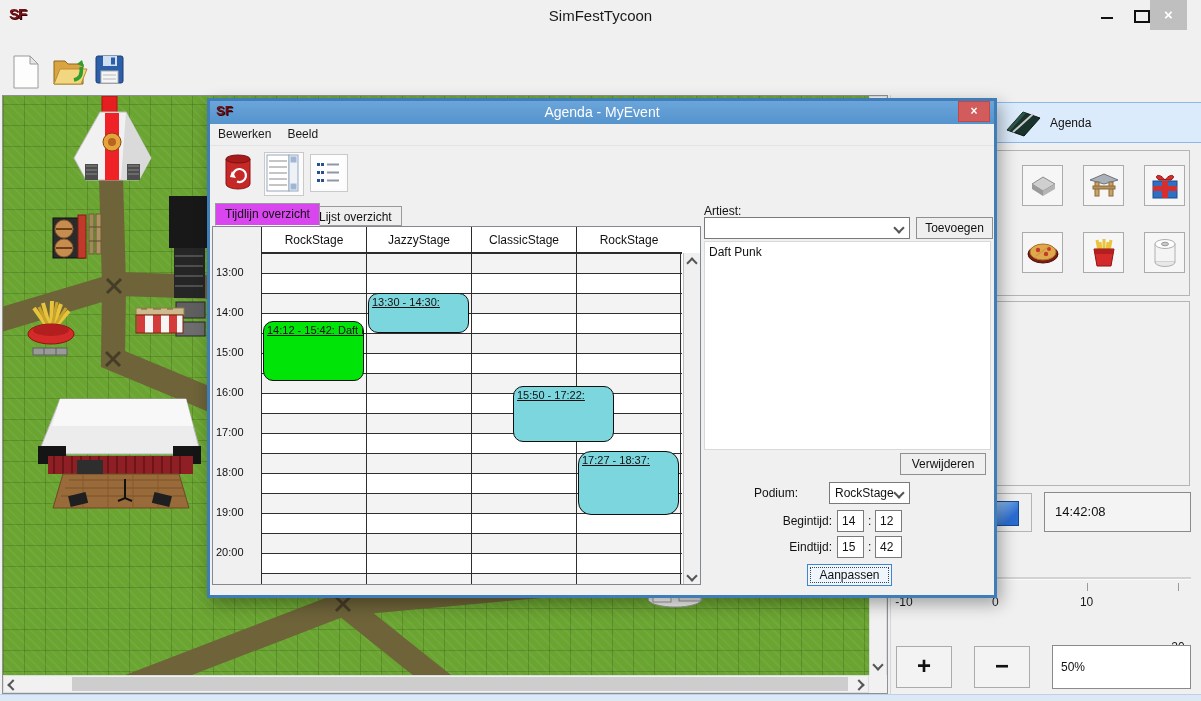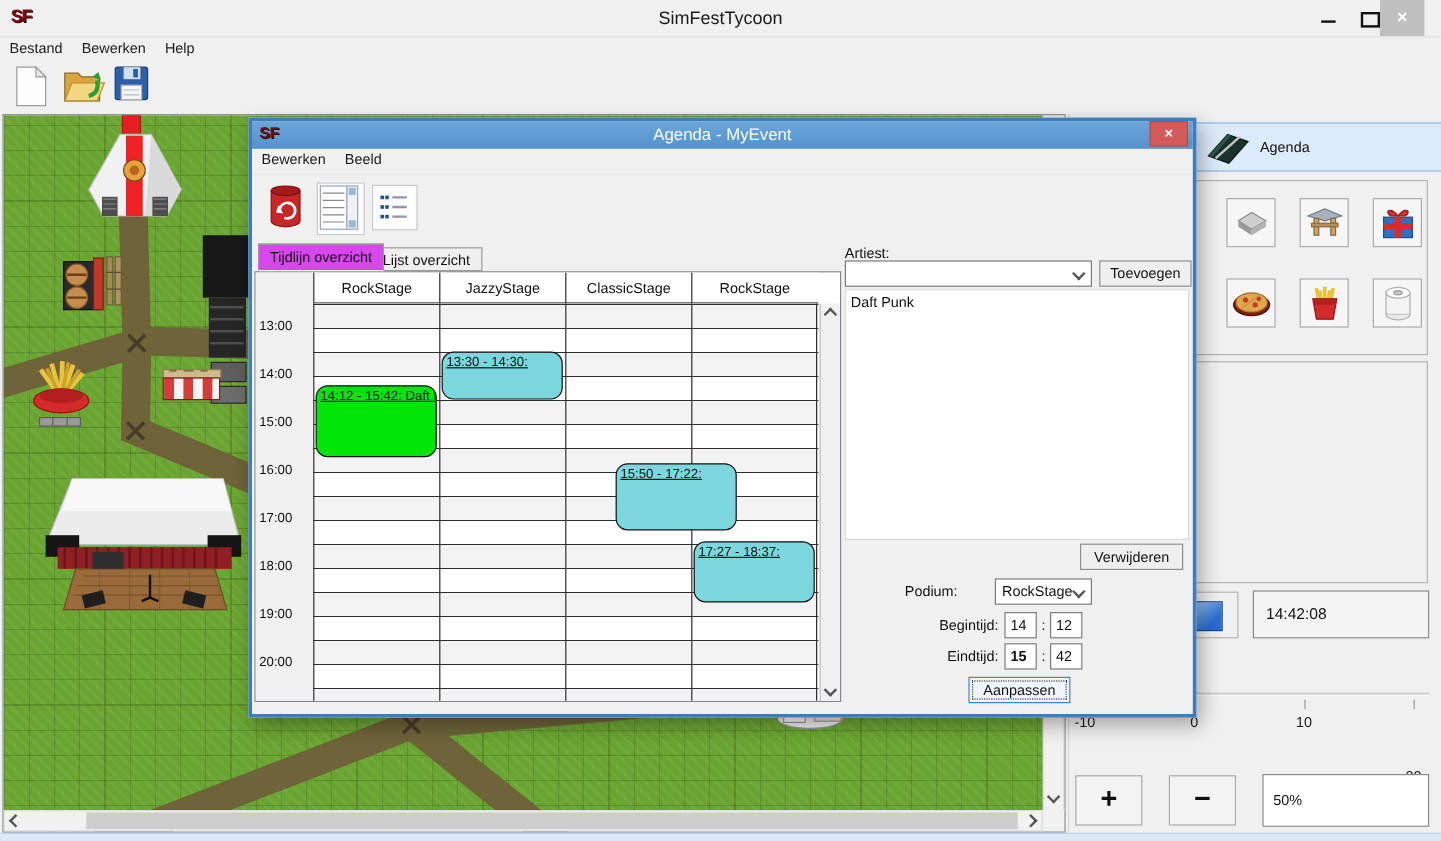--- a/index.html
+++ b/index.html
@@ -103,21 +103,20 @@
     <div class="abs win-title">SimFestTycoon</div>
     <div class="abs btn-min">
         <span class="bar"></span>
       </div>
     <div class="abs btn-max">
         <span class="box"></span>
       </div>
     <div class="abs btn-close">×</div>
   </div>
 
-  <div class="abs menubar" id="win-menu"><div class="menuitem">Bestand</div><div class="menuitem">Bewerken</div><div class="menuitem">Help</div></div>
 
   <div class="abs toolbar">
     <div class="tbtn" style="left:10px">
       <svg width="32" height="36">
         <path d="M4,2 h16 l8,8 v24 h-24 z" fill="#fdfdfd" stroke="#9a9a9a"></path>
         <path d="M20,2 l8,8 h-8 z" fill="#e6e6e6" stroke="#9a9a9a"></path>
       </svg>
     </div>
     <div class="tbtn" style="left:52px">
       <svg width="36" height="34">
@@ -401,21 +400,21 @@
           </div>
         <div class="grid" id="grid">
             <div class="colline" style="left: 0px;"></div>
             <div class="colline" style="left: 105px;"></div>
             <div class="colline" style="left: 210px;"></div>
             <div class="colline" style="left: 315px;"></div>
             <div class="colline" style="left: 419px;"></div>
             <div class="event" style="left: 107px; top: 40px; height: 40px; background: rgb(123, 214, 222);">13:30 - 14:30:</div>
             <div class="event" style="left: 2px; top: 68px; height: 60px; background: rgb(0, 228, 8);">14:12 - 15:42: Daft P</div>
             <div class="event" style="left: 212px; top: 133.333px; height: 56px; background: rgb(123, 214, 222); margin-left: 40px;">15:50 - 17:22:</div>
-            <div class="event" style="left: 317px; top: 198px; height: 51px; background: rgb(123, 214, 222);">17:27 - 18:37:</div>
+            <div class="event" style="left: 317px; top: 198px; height: 64px; background: rgb(123, 214, 222); border-radius: 13px;">17:27 - 18:37:</div>
           </div>
         <div class="tscroll">
           <div class="arr" style="left:0;top:2px;"><span class="chev c-up"></span></div>
           <div class="arr" style="left:0;bottom:2px;"><span class="chev c-down"></span></div>
         </div>
       </div>
 
       <div class="dlabel" style="left:494px;top:80px;">Artiest:</div>
       <div class="combo" style="left:494px;top:93px;width:206px;">
         <span></span>
@@ -432,21 +431,21 @@
         <span>RockStage</span>
         <span class="chev c-down"></span>
       </div>
 
       <div class="dlabel" style="left:520px;top:390px;width:102px;text-align:right;">Begintijd:</div>
       <input class="timebox" style="left: 627px; top: 386px;" value="14">
       <div class="dlabel" style="left:658px;top:390px;">:</div>
       <input class="timebox" style="left: 665px; top: 386px;" value="12">
 
       <div class="dlabel" style="left:520px;top:416px;width:102px;text-align:right;">Eindtijd:</div>
-      <input class="timebox" style="left: 627px; top: 412px; font-weight: bold;" value="15">
+      <input class="timebox" style="left: 627px; top: 412px;" value="15">
       <div class="dlabel" style="left:658px;top:416px;">:</div>
       <input class="timebox" style="left: 665px; top: 412px;" value="42">
 
       <div class="pushbtn focusbtn" style="left:597px;top:440px;width:85px;">Aanpassen</div>
     </div>
   </div>
 
 </div>
 
 </body></html>

